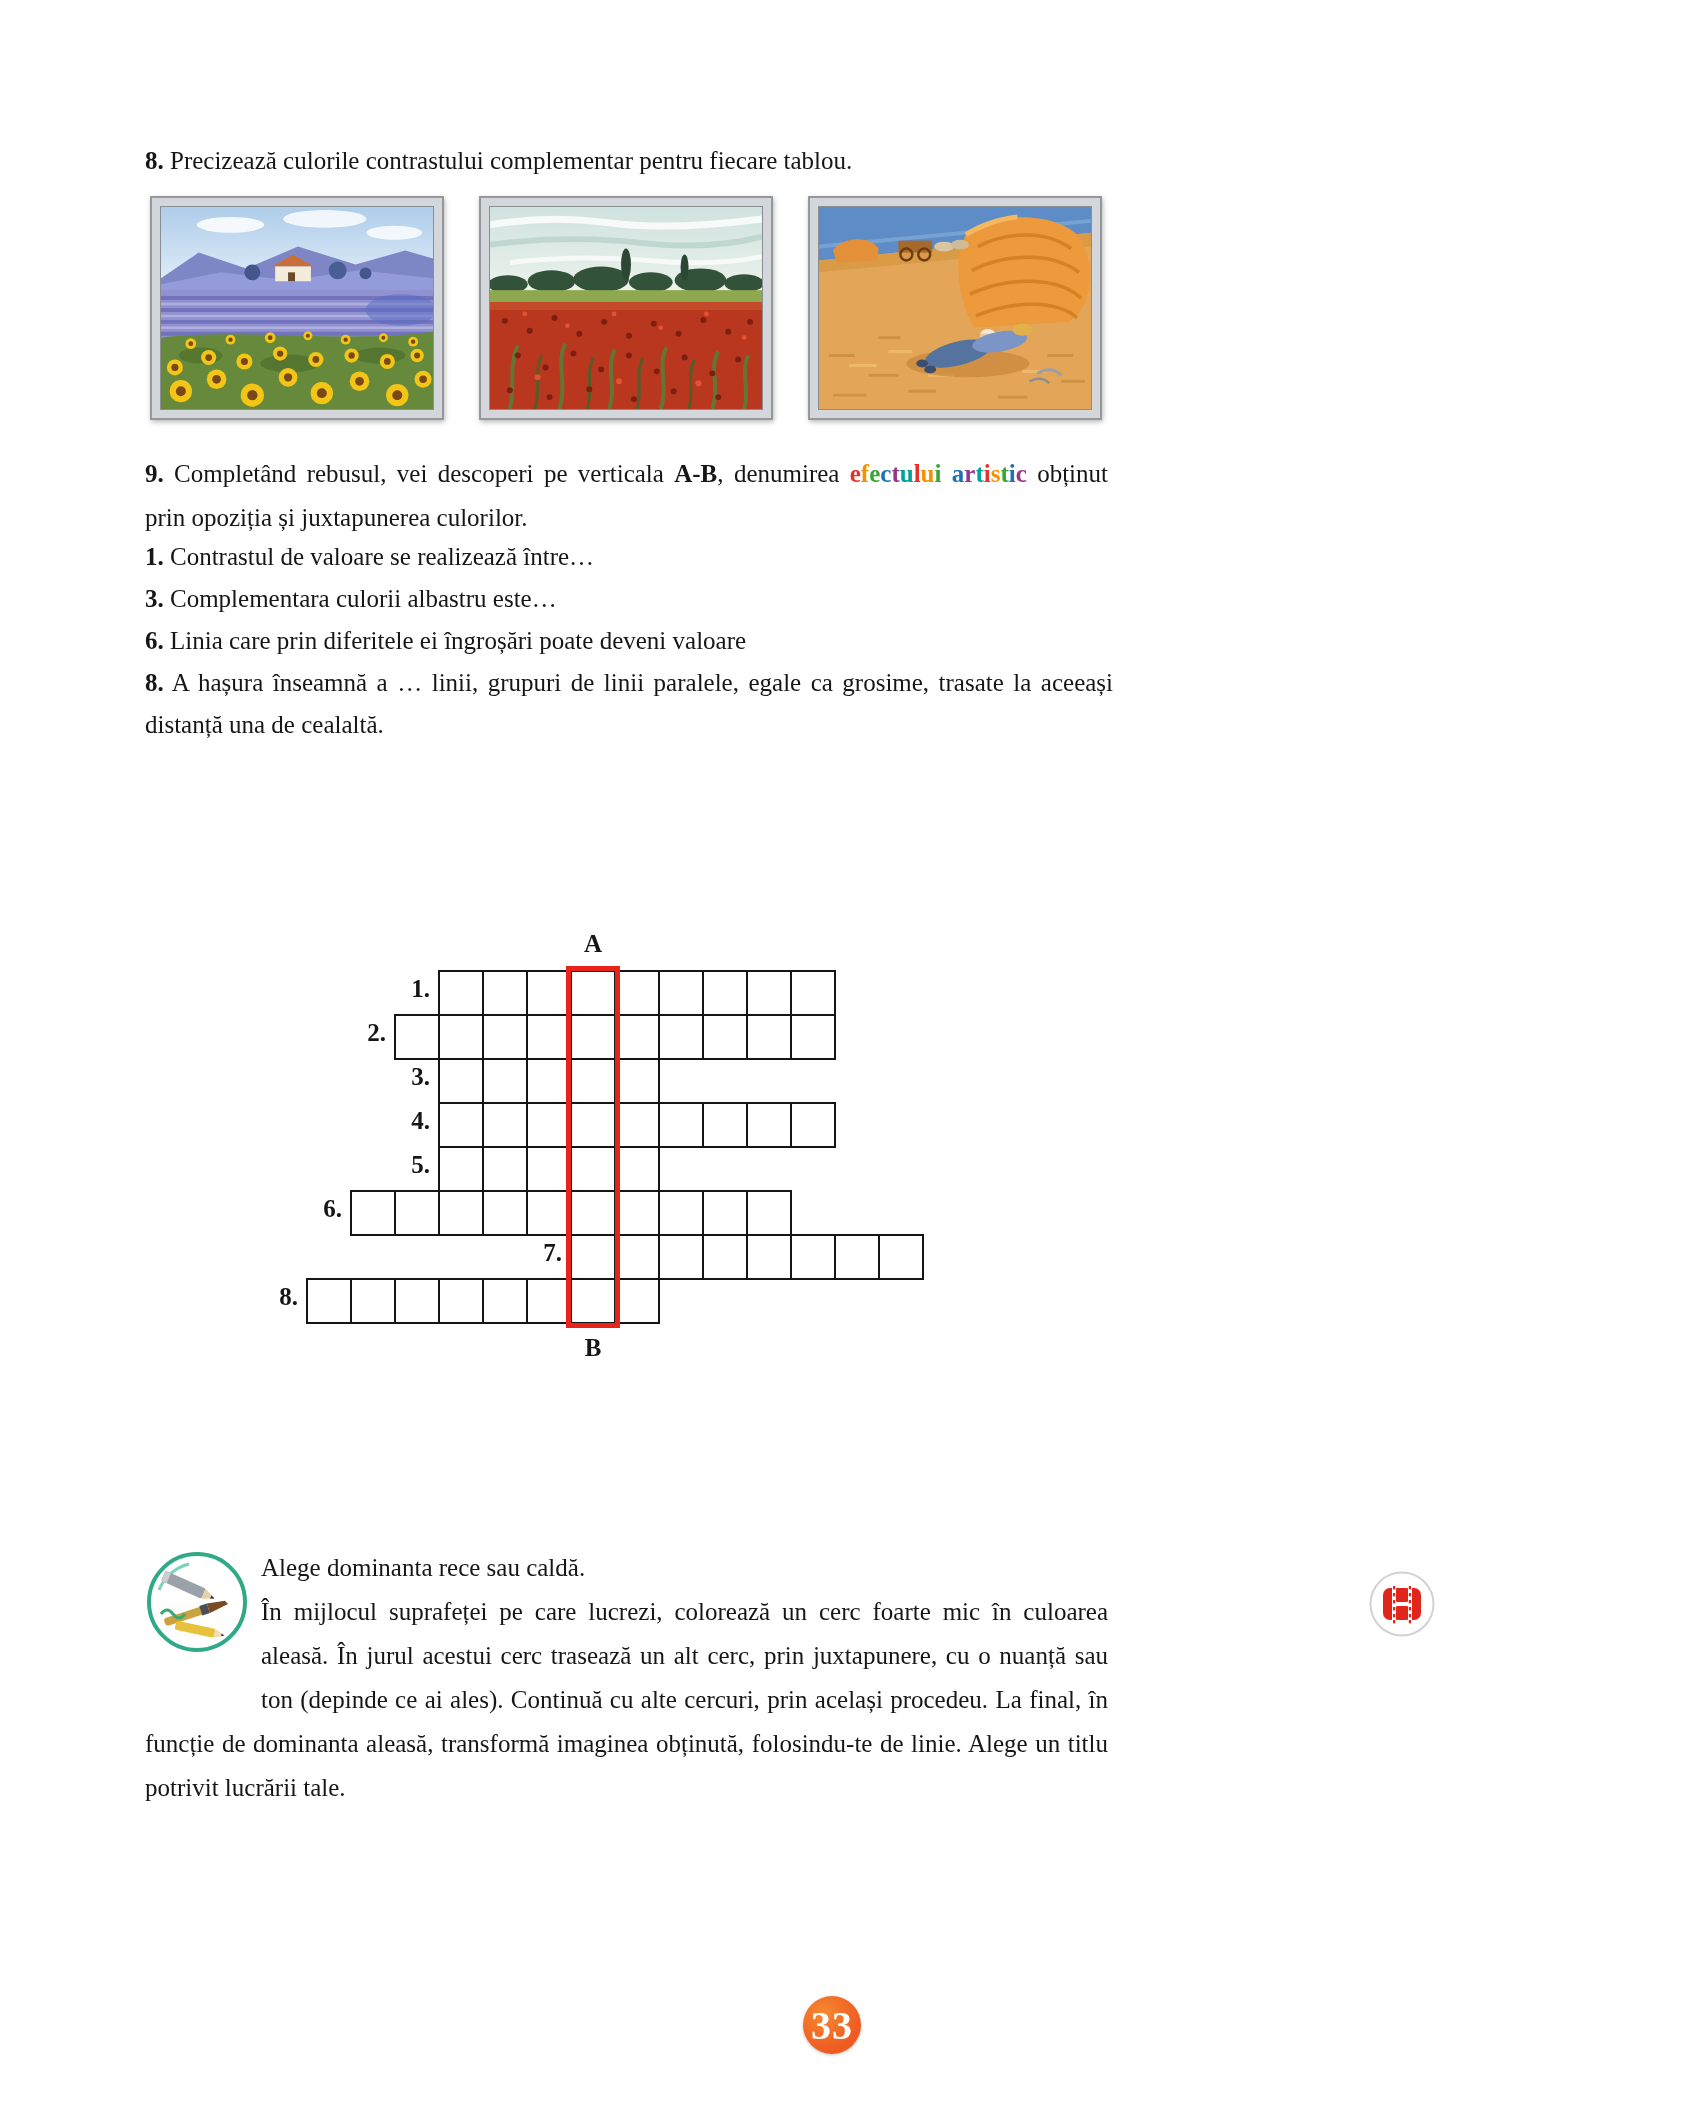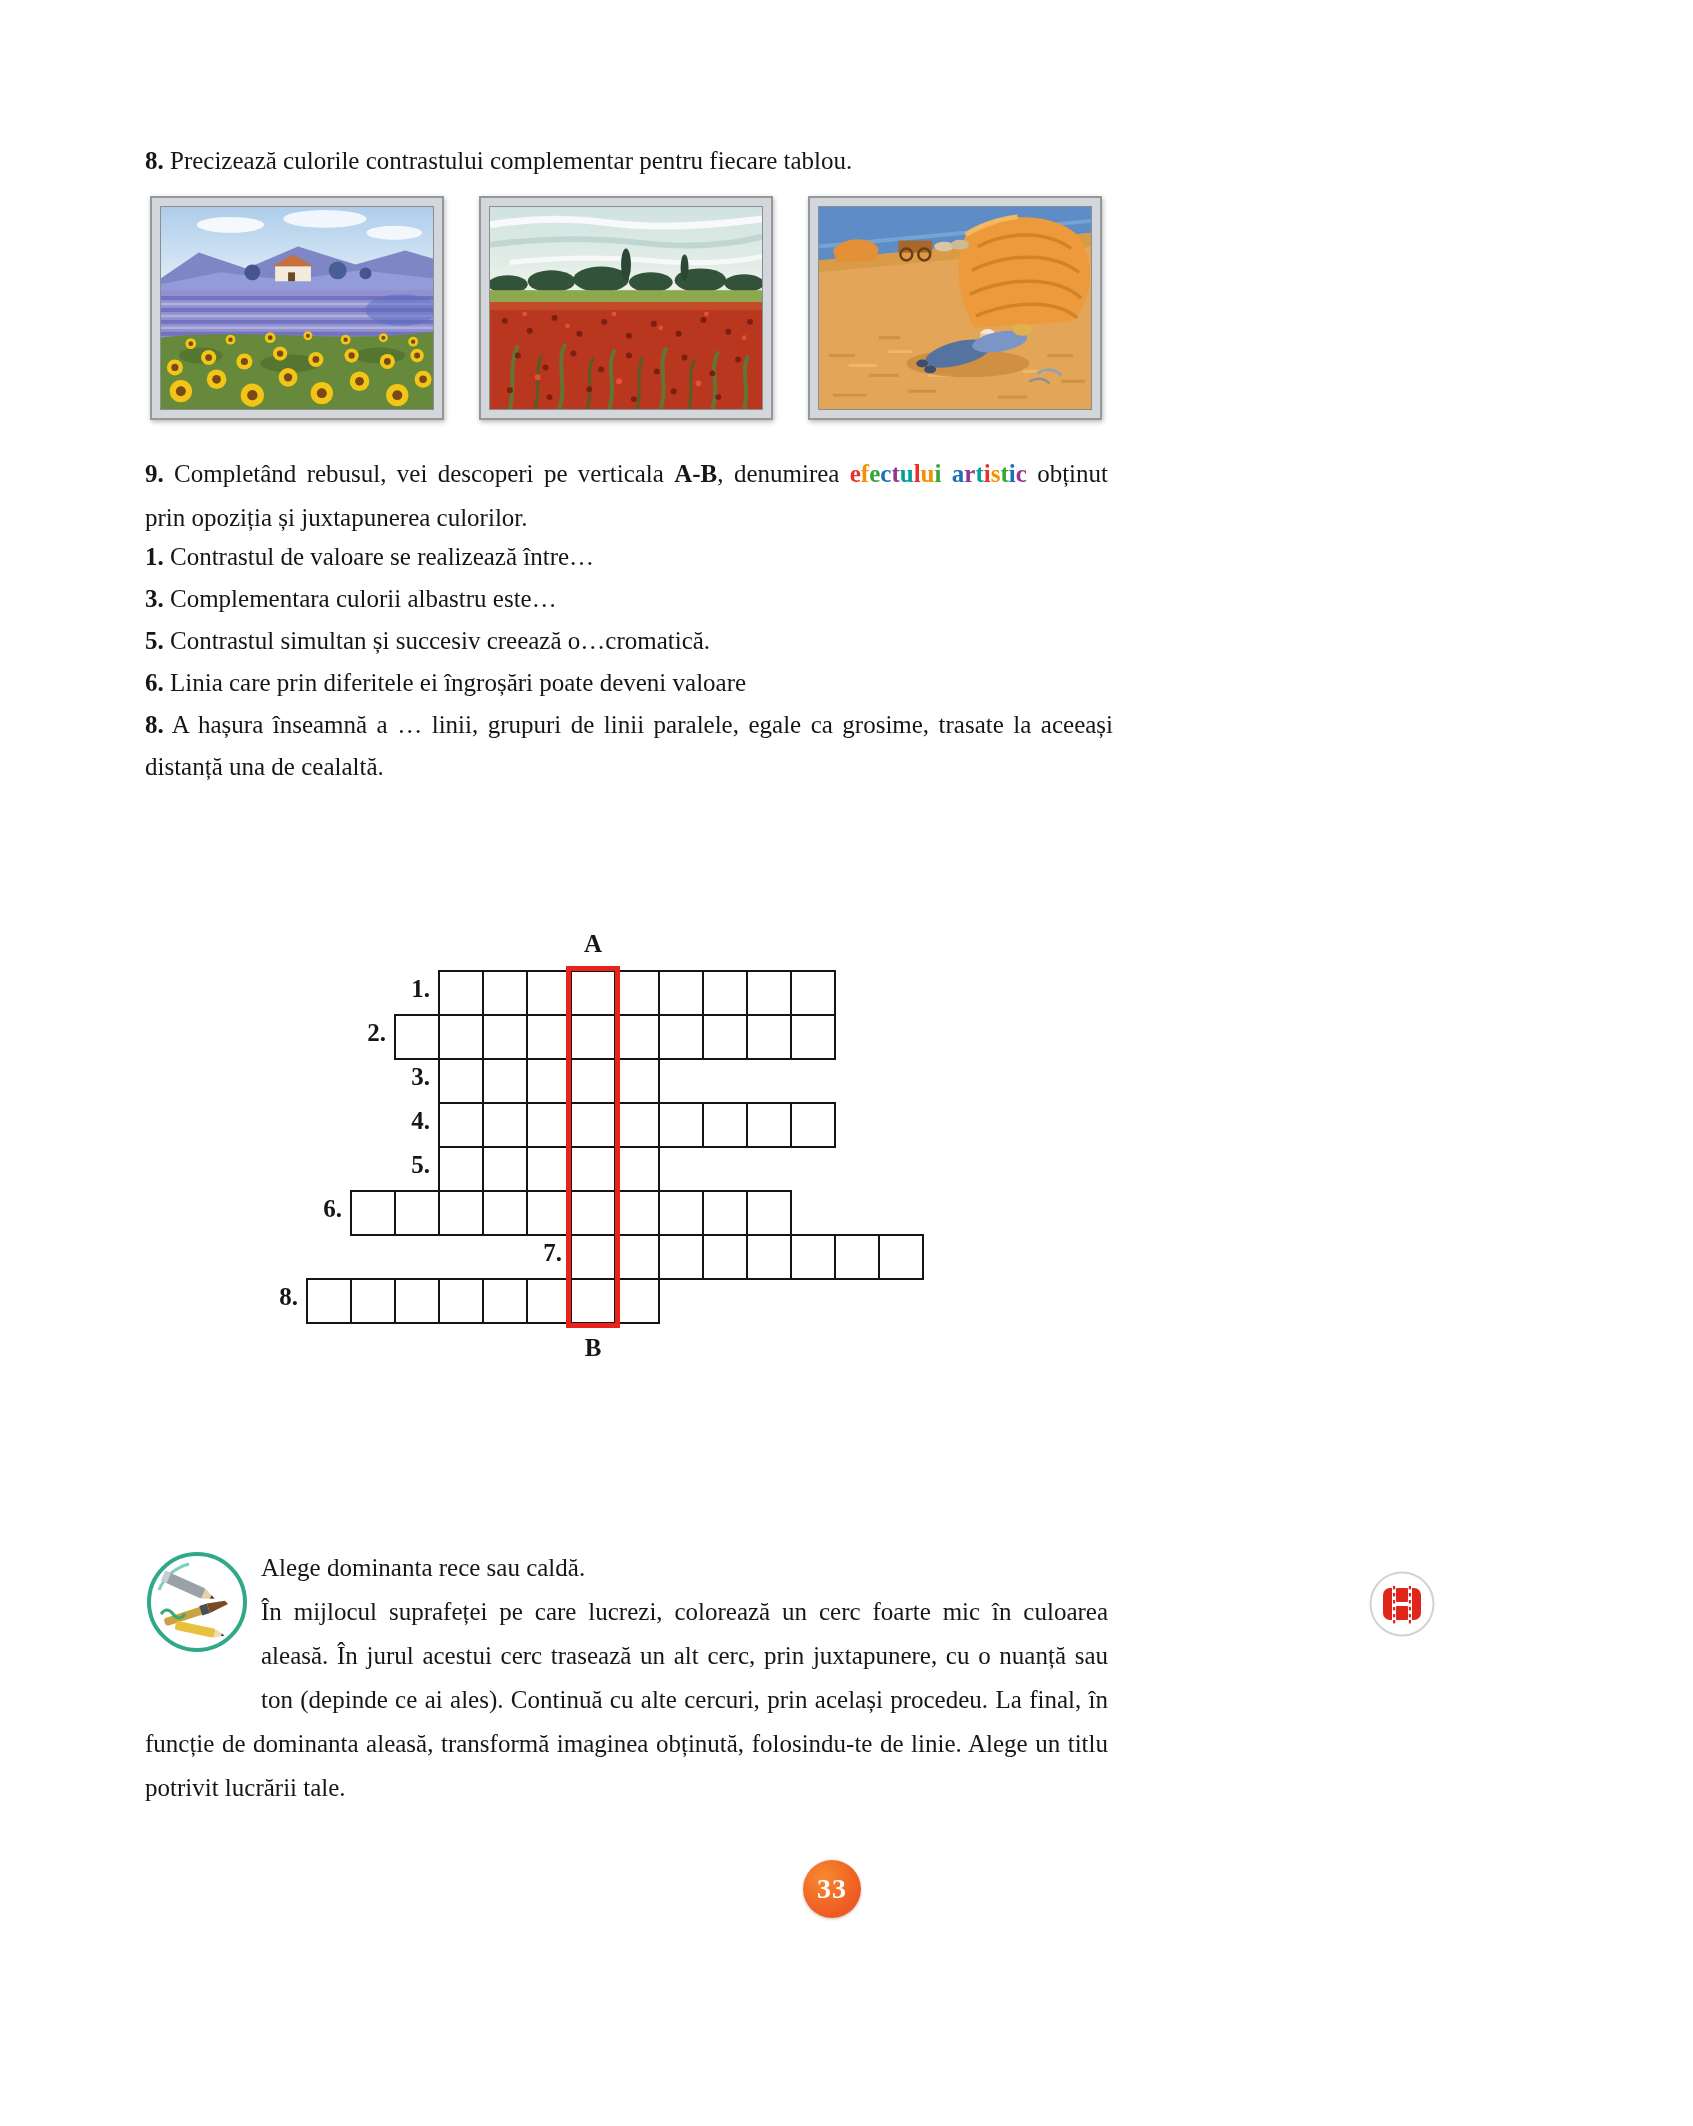--- a/index.html
+++ b/index.html
@@ -37,24 +37,24 @@
   .cw-ab { position:absolute; width:46px; text-align:center; font-weight:bold; }
 
   #activity { left:145px; top:1546px; width:963px; line-height:44px; }
   .act-float { float:left; width:116px; height:172px; }
   .act-float svg { margin-top:4px; }
   #act-body { text-align:justify; }
 
   #film { left:1368px; top:1570px; width:68px; height:68px; cursor:pointer; }
 
   #badge {
-    left:803px; top:1860px; width:58px; height:58px; border-radius:50%;
+    left:803px; top:1996px; width:58px; height:58px; border-radius:50%;
     background:radial-gradient(circle at 35% 30%, #f6892f, #ee5a22 70%);
     color:#fff; display:flex; align-items:center; justify-content:center;
-    font-weight:bold; font-size:28px; letter-spacing:1px;
+    font-weight:bold; font-size:40px; letter-spacing:1px;
     box-shadow:0 1px 3px rgba(0,0,0,.25);
   }
 </style>
 </head>
 <body>
 
 <div class="page">
 
   <p class="abs" id="heading8"><b>8.</b> <span>Precizează culorile contrastului complementar pentru fiecare tablou.</span></p>
 
@@ -263,21 +263,20 @@
         <path d="M212,176 q12,-6 20,2" stroke="#8a8f94" stroke-width="2.5" fill="none"></path>
       </svg>
     </div>
   </div>
 
   <p class="abs" id="para9"><b>9.</b> <span>Completând rebusul, vei descoperi pe verticala </span><b>A-B</b><span>, denumirea </span><span class="rainbow"><span style="color: rgb(230, 51, 42);">e</span><span style="color: rgb(243, 146, 0);">f</span><span style="color: rgb(54, 166, 53);">e</span><span style="color: rgb(29, 112, 183);">c</span><span style="color: rgb(147, 54, 140);">t</span><span style="color: rgb(0, 161, 154);">u</span><span style="color: rgb(230, 51, 42);">l</span><span style="color: rgb(243, 146, 0);">u</span><span style="color: rgb(54, 166, 53);">i</span><span> </span><span style="color: rgb(29, 112, 183);">a</span><span style="color: rgb(147, 54, 140);">r</span><span style="color: rgb(0, 161, 154);">t</span><span style="color: rgb(230, 51, 42);">i</span><span style="color: rgb(243, 146, 0);">s</span><span style="color: rgb(54, 166, 53);">t</span><span style="color: rgb(29, 112, 183);">i</span><span style="color: rgb(147, 54, 140);">c</span></span><span> obținut prin opoziția și juxtapunerea culorilor.</span></p>
 
   <div class="abs" id="clues">
       <div class="clue"><b>1.</b><span> Contrastul de valoare se realizează între…</span></div>
       <div class="clue"><b>3.</b><span> Complementara culorii albastru este…</span></div>
-      <div class="clue"><b>5.</b><span> Contrastul simultan și succesiv creează o…cromatică.</span></div>
       <div class="clue"><b>6.</b><span> Linia care prin diferitele ei îngroșări poate deveni valoare</span></div>
       <div class="clue justify"><b>8.</b><span> A hașura înseamnă a … linii, grupuri de linii paralele, egale ca grosime, trasate la aceeași distanță una de cealaltă.</span></div>
     </div>
 
   <div class="abs" id="crossword">
       <div class="cw-num" style="left: 370px; top: 975px;">1.</div>
       <div class="cw-row" style="left: 438px; top: 970px;">
         <div class="cw-cell"></div>
         <div class="cw-cell"></div>
         <div class="cw-cell"></div>

